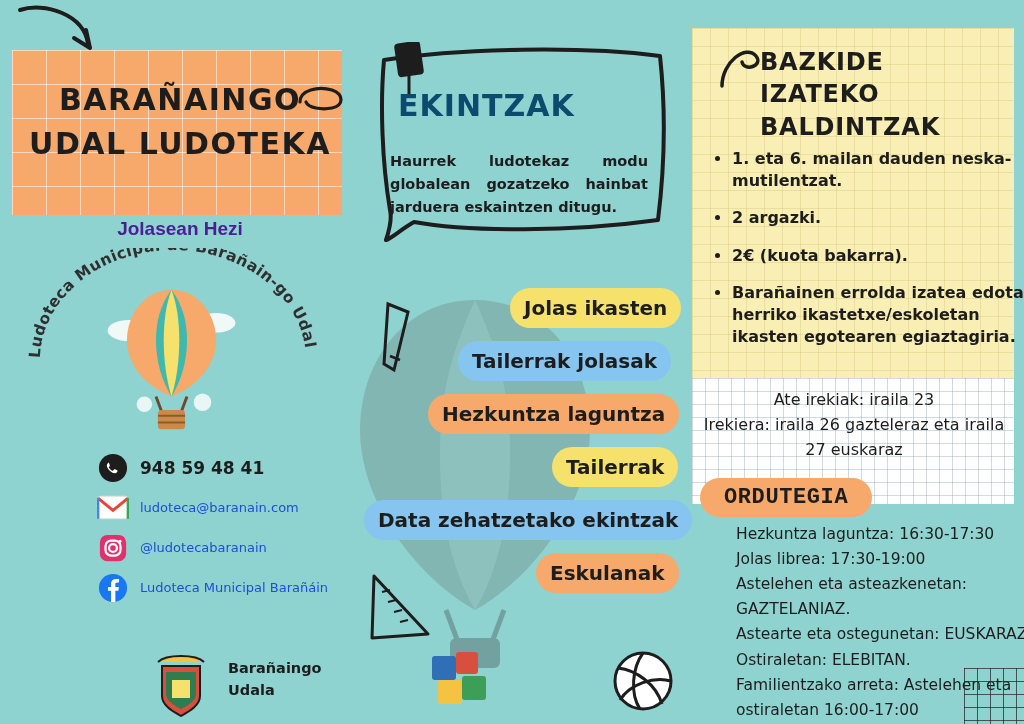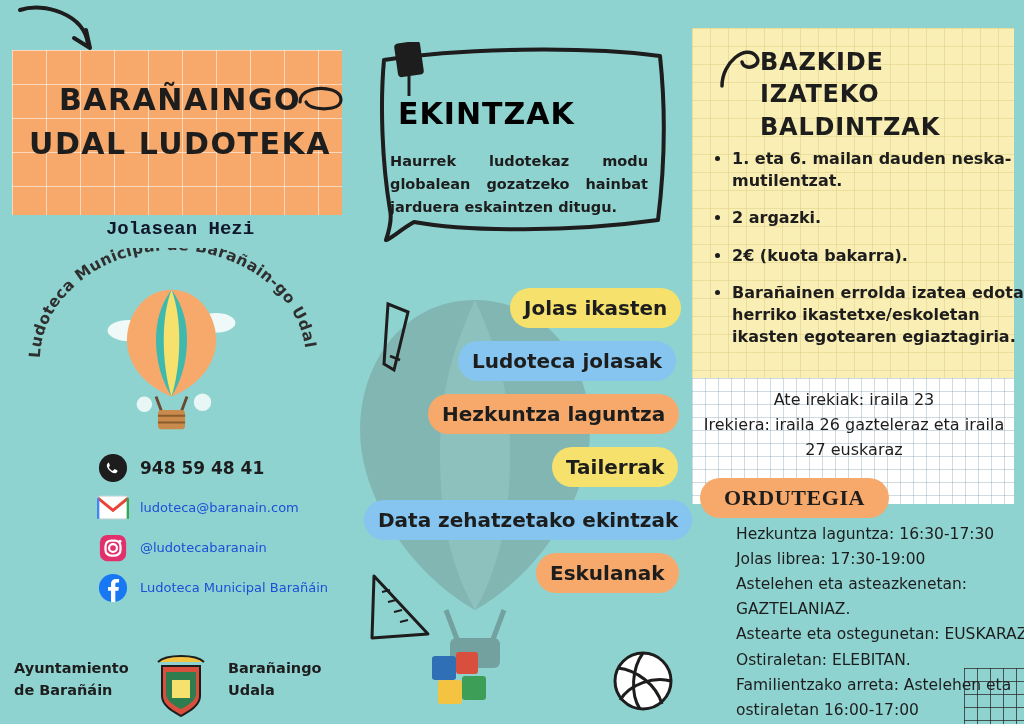--- a/index.html
+++ b/index.html
@@ -27,22 +27,22 @@
   .title-text{
     position:absolute;left:20px;top:78px;width:320px;
     text-align:center;
     font-size:30px;font-weight:bold;color:#1d1d1d;
     letter-spacing:1.5px;line-height:1.45;
     font-family:"DejaVu Sans", sans-serif;
   }
   .clip{position:absolute;left:292px;top:80px;width:60px;height:40px;}
   .subtitle{
     position:absolute;left:20px;top:218px;width:320px;text-align:center;
-    font-size:19px;font-weight:bold;color:#0f172a;
-    font-family:Liberation Mono, monospace;
+    font-size:19px;font-weight:bold;color:#4c1d95;
+    font-family:Liberation Sans, sans-serif;
   }
 
   
   .logo-wrap{position:absolute;left:22px;top:248px;width:300px;height:205px;}
   .circ-text{position:absolute;left:0;top:0;width:300px;height:205px;}
   .circ-text text{font-family:"DejaVu Sans", sans-serif;font-size:15.5px;font-weight:bold;fill:#2f2f2f;letter-spacing:.4px;}
 
   
   .contacts{position:absolute;left:96px;top:450px;width:420px;}
   .crow{display:flex;align-items:center;height:35px;margin-bottom:5px;}
@@ -51,22 +51,22 @@
   .crow.small .tx{font-size:13px;font-weight:normal;color:#1d4ed8;}
 
   
   .foot-left{position:absolute;left:14px;top:658px;font-size:14.5px;color:#1d1d1d;line-height:1.5;font-weight:bold;font-family:"DejaVu Sans", sans-serif;}
   .foot-right{position:absolute;left:228px;top:658px;font-size:14.5px;color:#1d1d1d;line-height:1.5;font-weight:bold;font-family:"DejaVu Sans", sans-serif;}
   .crest{position:absolute;left:152px;top:648px;width:58px;height:70px;}
 
   
   .speech{position:absolute;left:372px;top:42px;width:300px;height:200px;}
   .speech-title{
-    position:absolute;left:398px;top:96px;width:250px;
-    font-size:30px;font-weight:bold;color:#000000;letter-spacing:1px;
+    position:absolute;left:398px;top:88px;width:250px;
+    font-size:30px;font-weight:bold;color:#0c4a6e;letter-spacing:1px;
     font-family:"DejaVu Sans", sans-serif;
   }
   .speech-body{
     position:absolute;left:390px;top:150px;width:258px;
     font-size:14.5px;font-weight:bold;color:#1d1d1d;line-height:1.6;
     text-align:justify;font-family:"DejaVu Sans", sans-serif;
   }
 
   .balloon-big{position:absolute;left:350px;top:290px;width:250px;height:380px;opacity:.55;}
   .pencil{position:absolute;left:378px;top:298px;width:42px;height:80px;}
@@ -120,21 +120,21 @@
   }
   .dates{
     position:absolute;left:700px;top:388px;width:308px;text-align:center;
     font-size:16px;color:#1d1d1d;line-height:1.55;font-family:"DejaVu Sans", sans-serif;
   }
 
   .sched-badge{
     position:absolute;left:700px;top:478px;
     background:#f6a96b;border-radius:24px;padding:7px 24px;
     font-size:22px;font-weight:bold;color:#1d1d1d;letter-spacing:.6px;
-    font-family:Liberation Serif, serif;
+    font-family:Liberation Mono, monospace;
   }
   .sched{
     position:absolute;left:706px;top:522px;width:310px;
     font-size:15.5px;color:#1d1d1d;line-height:1.62;
     font-family:"DejaVu Sans", sans-serif;
     margin-left:30px;
   }
   .corner-grid{
     position:absolute;right:0;bottom:0;width:60px;height:56px;
     background-image:
@@ -221,22 +221,20 @@
       <span class="ic">
         <svg viewBox="0 0 32 32" width="30" height="30">
             <circle cx="16" cy="16" r="15" fill="#1877f2"></circle>
             <path d="M18.5 31V19h3.2l.6-4.2h-3.8v-2.6c0-1.2.4-2 2.1-2h1.9V6.5c-.4-.05-1.7-.2-3.2-.2-3.2 0-5.4 1.9-5.4 5.5v3H10.7V19h3.2v12z" fill="#fff"></path>
           </svg>
       </span>
       <span class="tx">Ludoteca Municipal Barañáin</span>
     </div>
   </div>
 
-  <div class="foot-left" style="white-space:pre-line;">Ayuntamiento
-de Barañáin</div>
   <svg class="crest" viewBox="0 0 58 70">
     <path d="M10 18 h38 v30 c0 10 -12 16 -19 20 c-7 -4 -19 -10 -19 -20 z" fill="#d94f3d" stroke="#1d1d1d" stroke-width="2"></path>
     <path d="M14 24 h30 v22 c0 7 -9 12 -15 15 c-6 -3 -15 -8 -15 -15 z" fill="#2f7d4f"></path>
     <rect x="20" y="32" width="18" height="18" fill="#f5e16c"></rect>
     <path d="M6 14 c8 -8 38 -8 46 0" fill="#f5c342" stroke="#1d1d1d" stroke-width="2"></path>
   </svg>
   <div class="foot-right" style="white-space:pre-line;">Barañaingo
 Udala</div>
 
   <svg class="speech" viewBox="0 0 300 200" preserveAspectRatio="none">
@@ -269,21 +267,21 @@
   </svg>
   <svg class="ball" viewBox="0 0 62 62">
     <circle cx="31" cy="31" r="28" fill="#fff" stroke="#1d1d1d" stroke-width="3"></circle>
     <path d="M31 3 C20 18 18 44 28 59" fill="none" stroke="#1d1d1d" stroke-width="3"></path>
     <path d="M59 31 C42 26 18 34 8 50" fill="none" stroke="#1d1d1d" stroke-width="3"></path>
     <path d="M6 18 C24 20 44 34 50 54" fill="none" stroke="#1d1d1d" stroke-width="3"></path>
   </svg>
 
   <div class="tags">
     <span class="tag t1" style="background: rgb(245, 225, 108);">Jolas ikasten</span>
-    <span class="tag t2" style="background: rgb(134, 197, 240);">Ludoteca jolasak</span>
+    <span class="tag t2" style="background: rgb(134, 197, 240);">Tailerrak jolasak</span>
     <span class="tag t3" style="background: rgb(246, 169, 107);">Hezkuntza laguntza</span>
     <span class="tag t4" style="background: rgb(245, 225, 108);">Tailerrak</span>
     <span class="tag t5" style="background: rgb(134, 197, 240);">Data zehatzetako ekintzak</span>
     <span class="tag t6" style="background: rgb(246, 169, 107);">Eskulanak</span>
   </div>
 
   <div class="note"></div>
   <svg class="note-squiggle" viewBox="0 0 50 50">
     <path d="M6 44 C6 20 30 2 40 14 C48 24 28 30 26 20" fill="none" stroke="#1d1d1d" stroke-width="3.5" stroke-linecap="round"></path>
   </svg>

